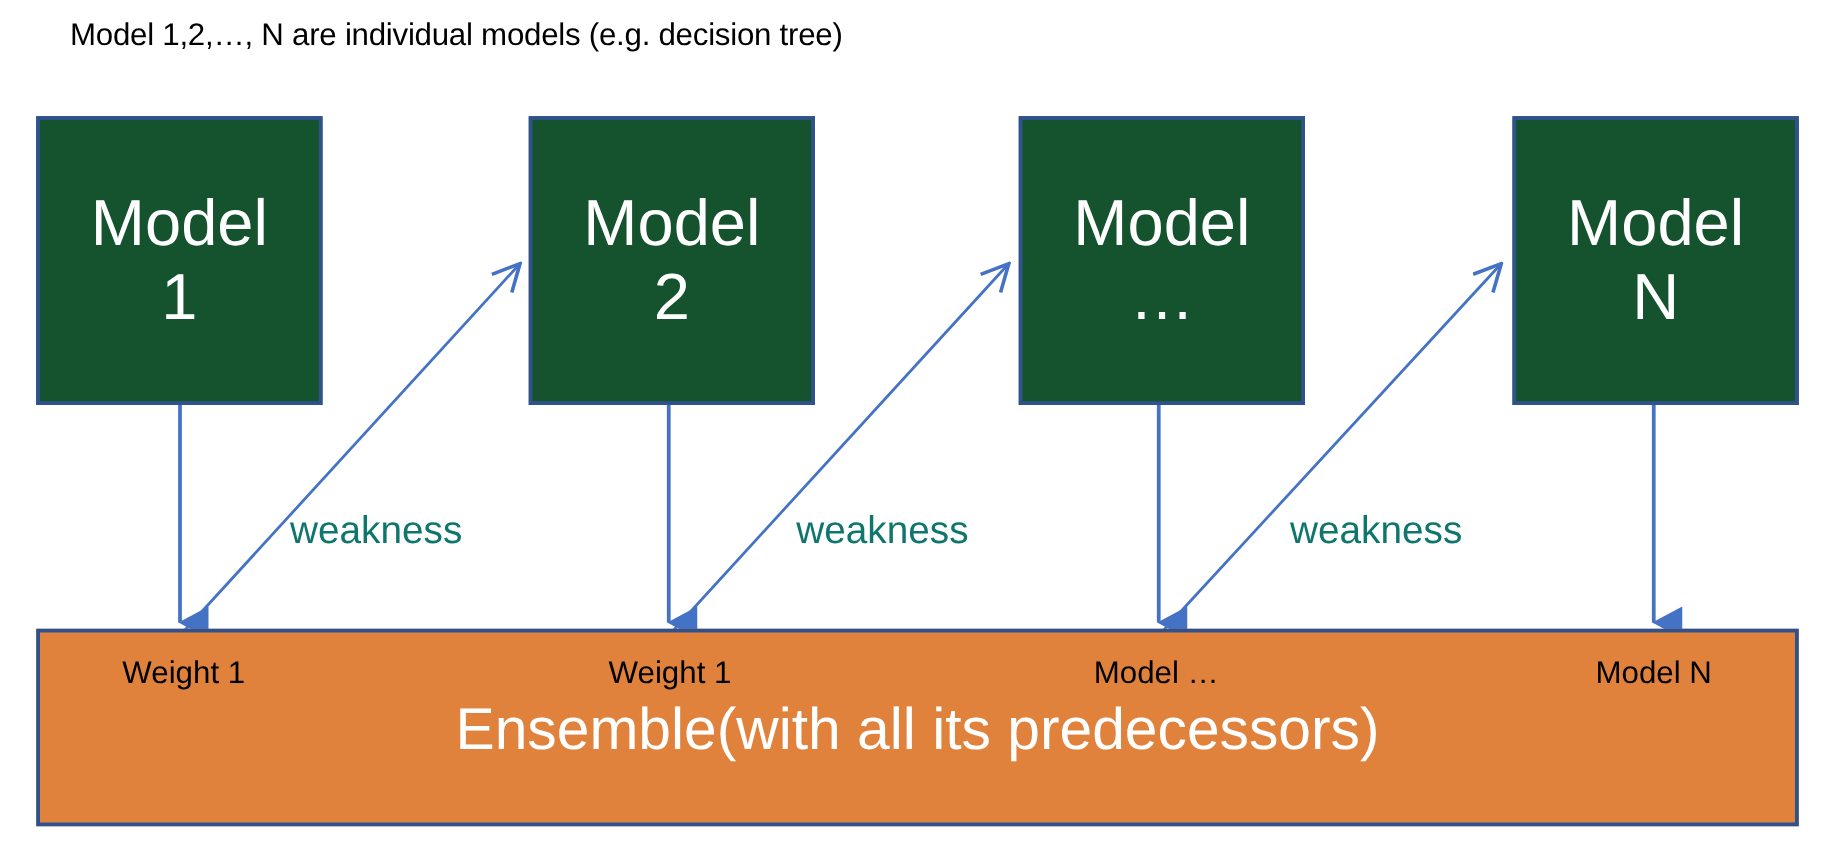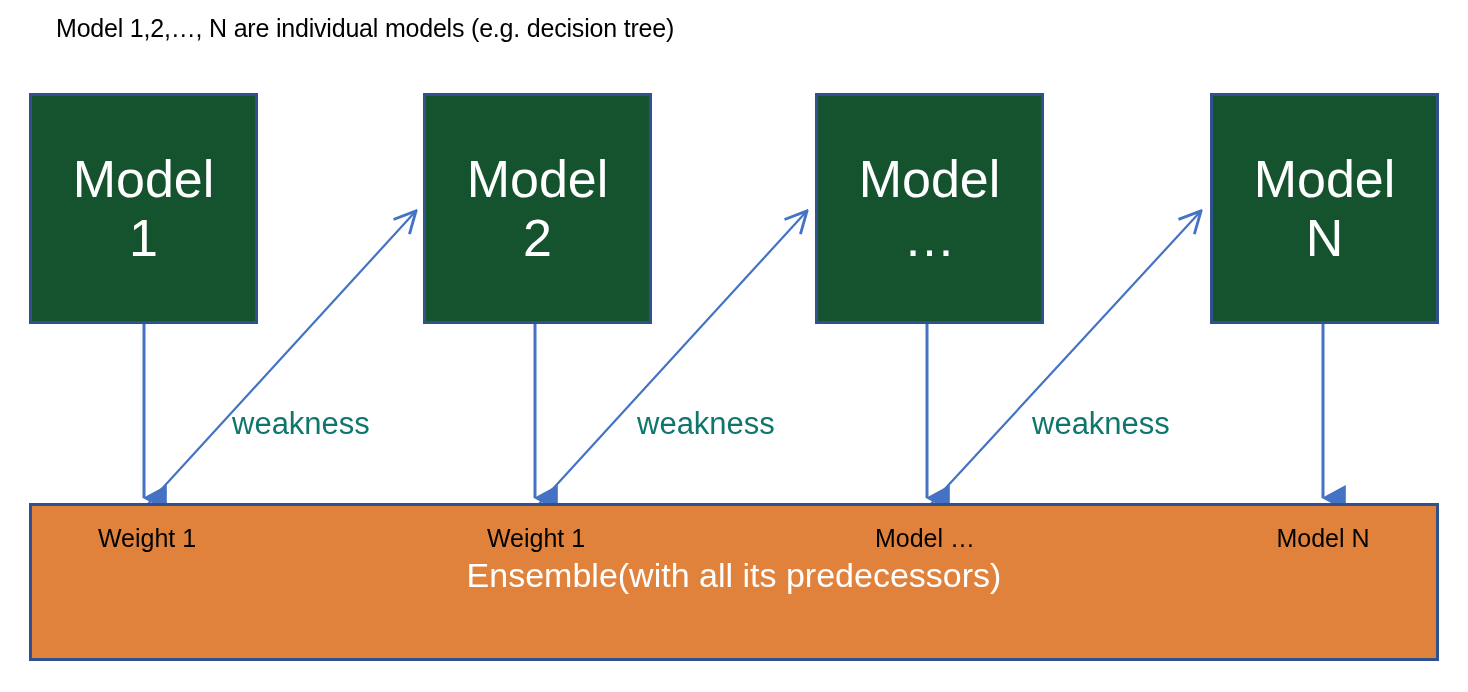--- a/index.html
+++ b/index.html
@@ -61,21 +61,21 @@
     background: #E0823C;
     border: 3px solid #2F528F;
   }
   #ensemble-title {
     position: absolute;
     left: 0;
     right: 0;
     top: 52px;
     text-align: center;
     color: #ffffff;
-    font-size: 34px;
+    font-size: 47px;
     line-height: 1.05;
     white-space: nowrap;
   }
   .weight-label {
     position: absolute;
     top: 524px;
     color: #000000;
     font-size: 25px;
     white-space: nowrap;
     transform: translateX(-50%);

